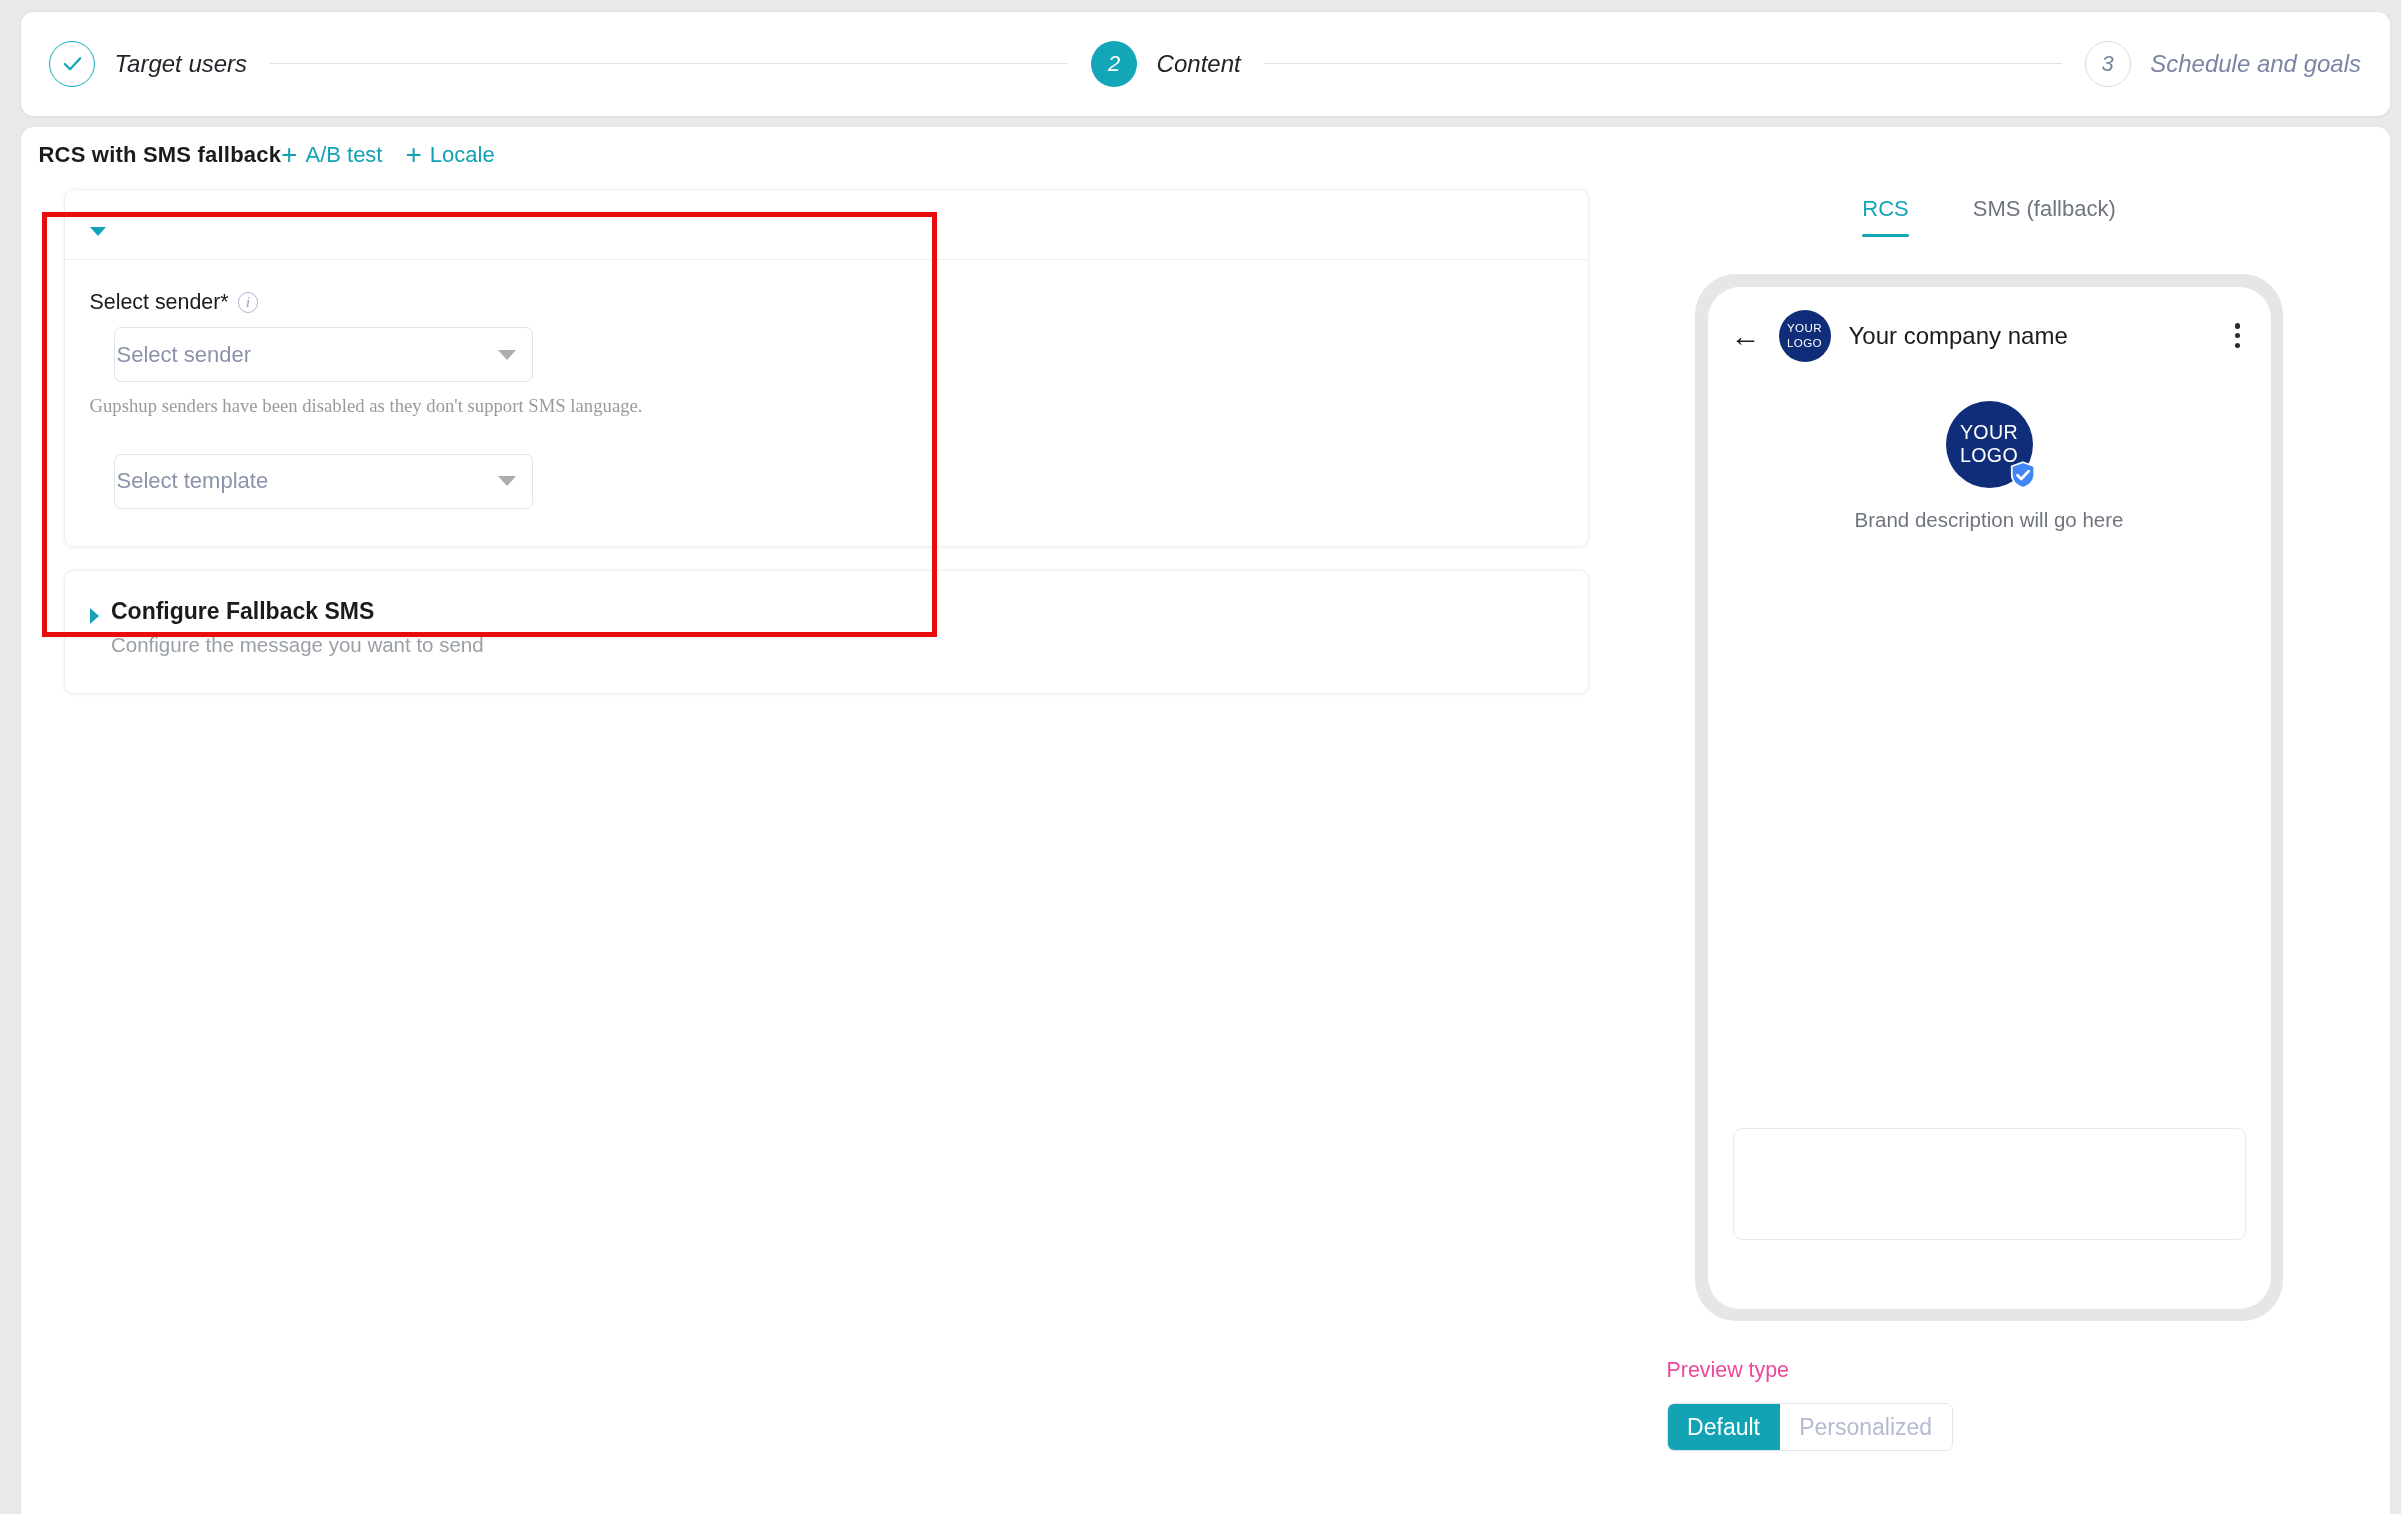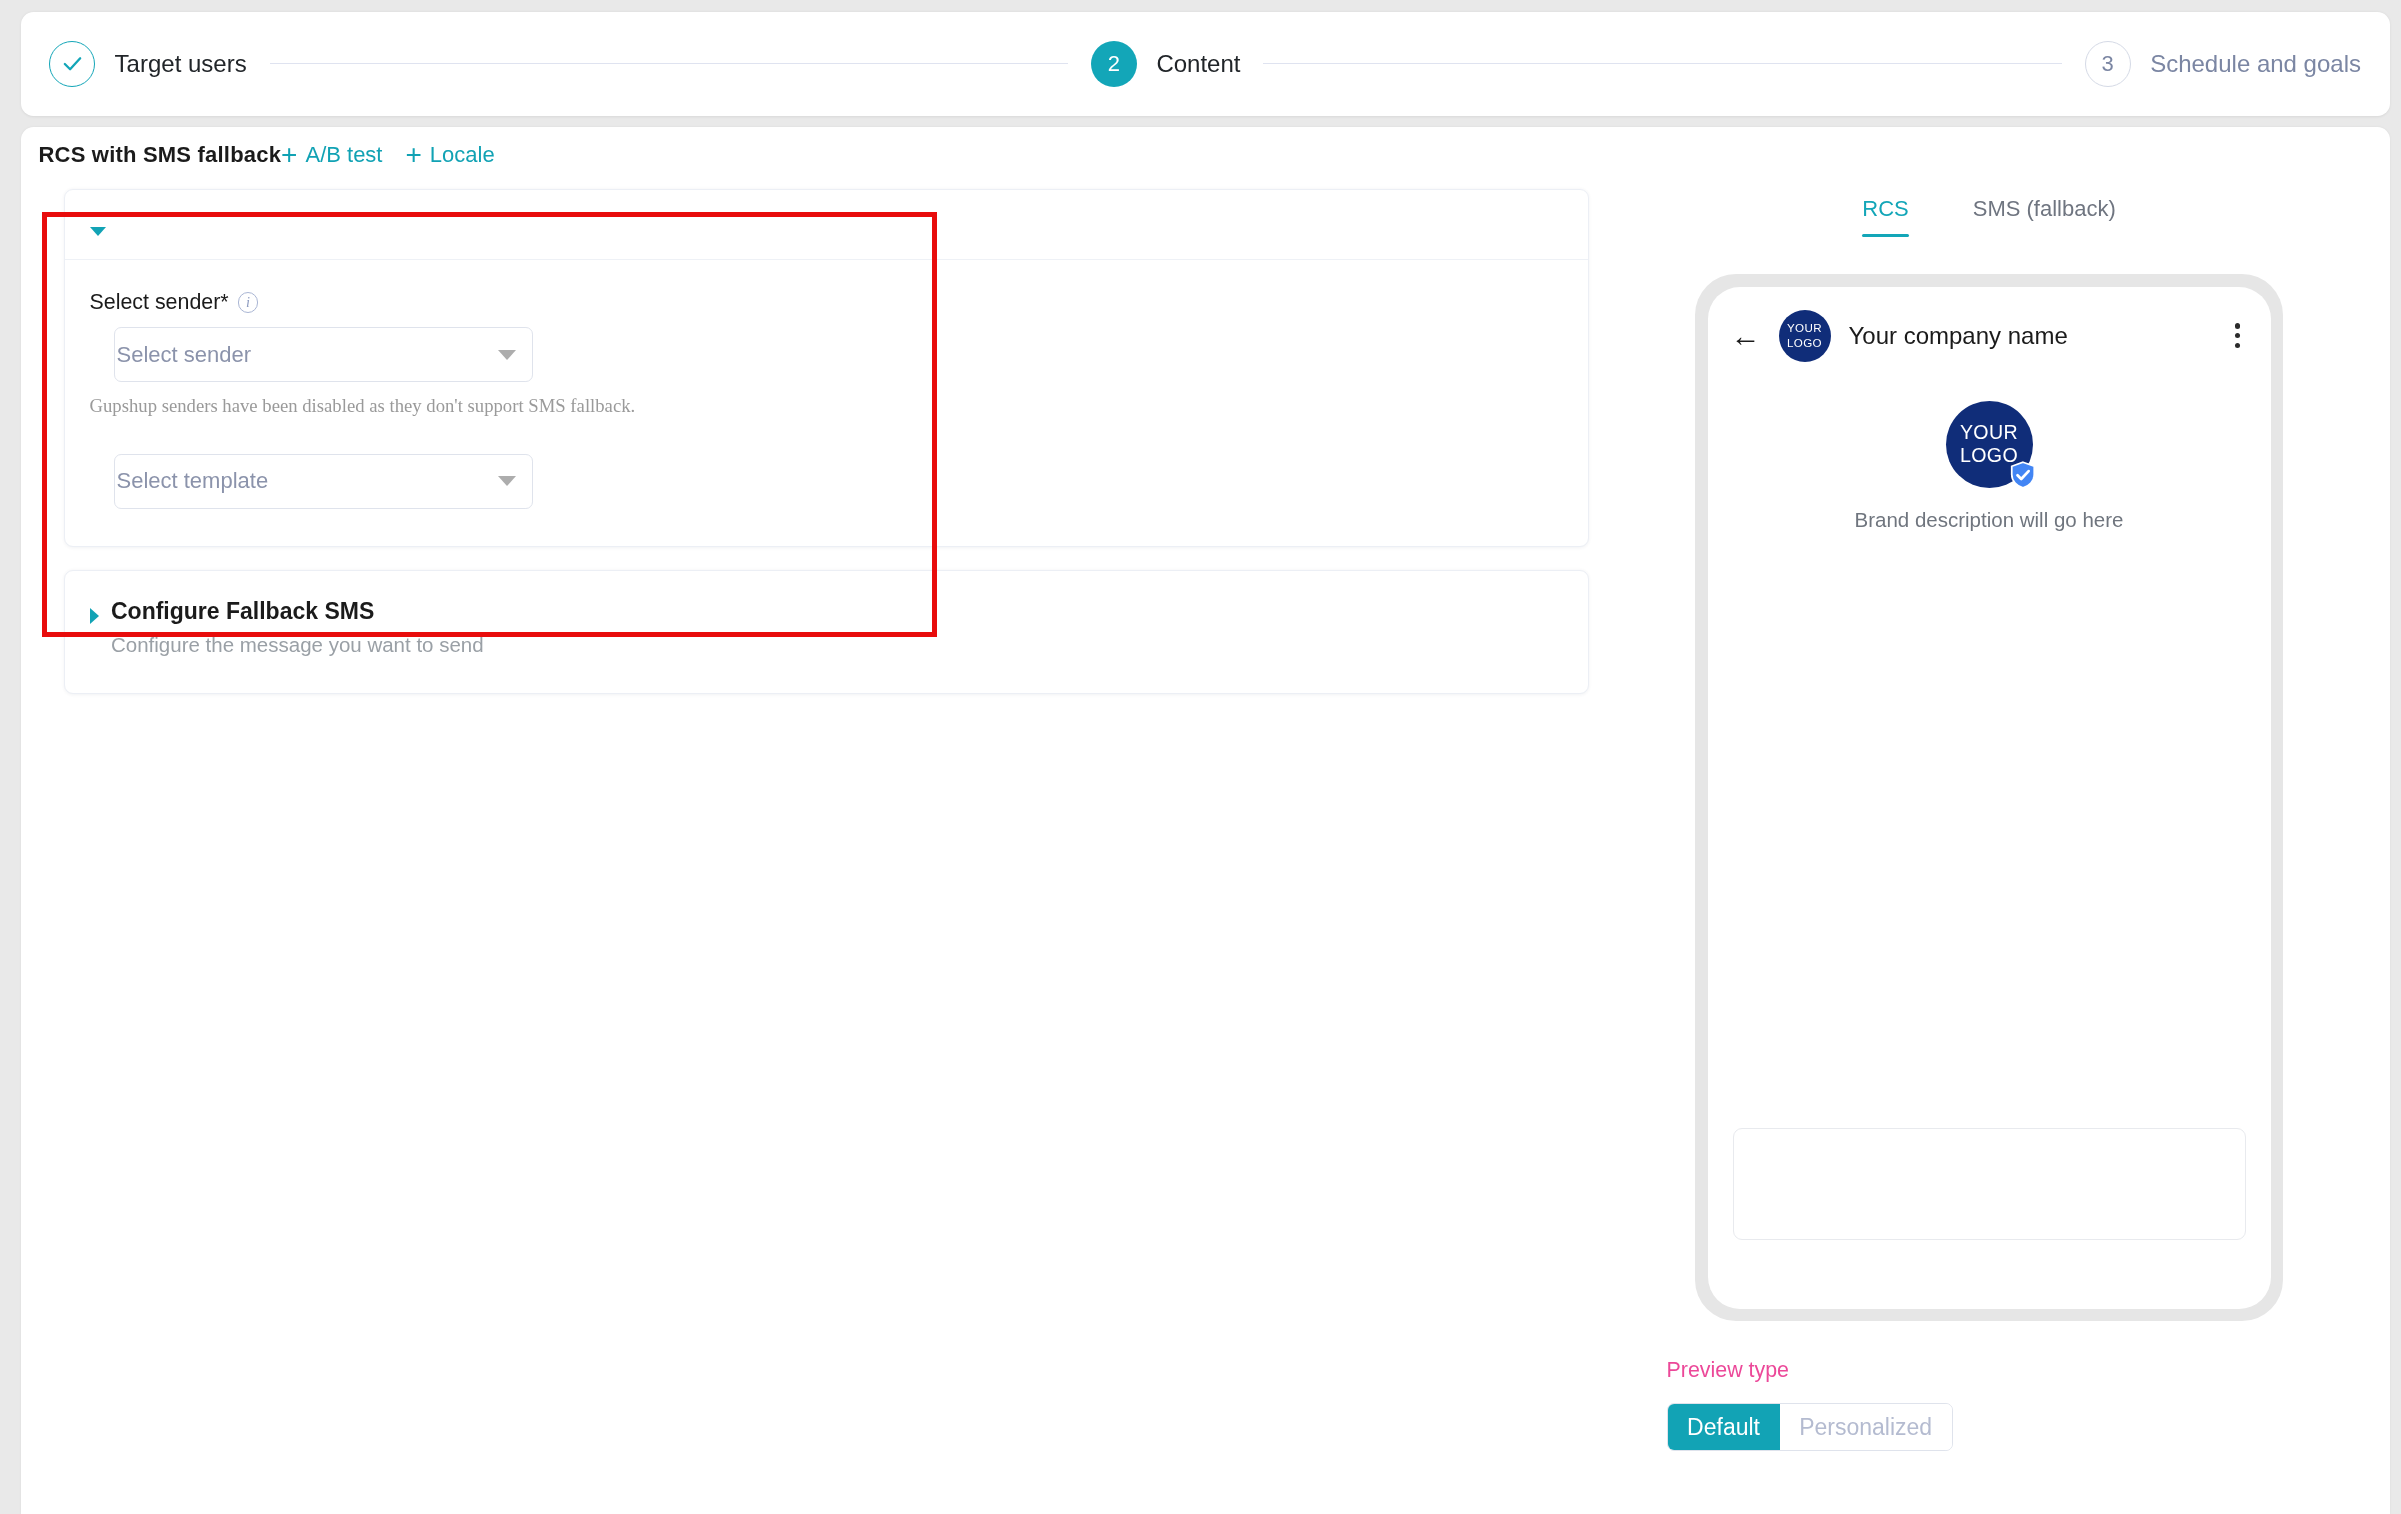--- a/index.html
+++ b/index.html
@@ -13,21 +13,21 @@
 
   
   .stepper-card {
     position: absolute;
     left: 20.5px; top: 11.6px; width: 2369px; height: 104px;
     background: #ffffff;
     border-radius: 12.5px;
     box-shadow: 0 0.9px 2.7px rgba(0,0,0,0.07);
     display: flex; align-items: center;
   }
-  .step { display: flex; align-items: center; flex: 0 0 auto; }
+  .step { display: flex; align-items: center; flex: 0 0 auto; font-style: italic; }
   .step-bullet {
     width: 46px; height: 46px; border-radius: 50%;
     display: flex; align-items: center; justify-content: center;
     font-size: 22px; flex: 0 0 auto;
   }
   .step-bullet.done { border: 1.8px solid #13a6b8; color: #13a6b8; background: #fff; }
   .step-bullet.active { background: #13a6b8; color: #ffffff; }
   .step-bullet.todo { border: 1.3px solid #d5dae6; color: #7b86a3; background: #fff; }
   .step-label { font-size: 24px; margin-left: 19.6px; white-space: nowrap; }
   .step-label.dark { color: #212529; }
@@ -237,21 +237,21 @@
           <div class="panel-body">
 
             <div class="field-label">
               <span>Select sender*</span>
               <span class="info-ico">i</span>
             </div>
             <div class="select-box">
               <span class="select-placeholder">Select sender</span>
               <span class="select-caret"></span>
             </div>
-            <div class="field-hint">Gupshup senders have been disabled as they don't support SMS fallback.</div>
+            <div class="field-hint">Gupshup senders have been disabled as they don't support SMS language.</div>
 
             <div class="field-gap"></div>
 
             <div class="select-box">
               <span class="select-placeholder">Select template</span>
               <span class="select-caret"></span>
             </div>
           </div>
         </div>
 

